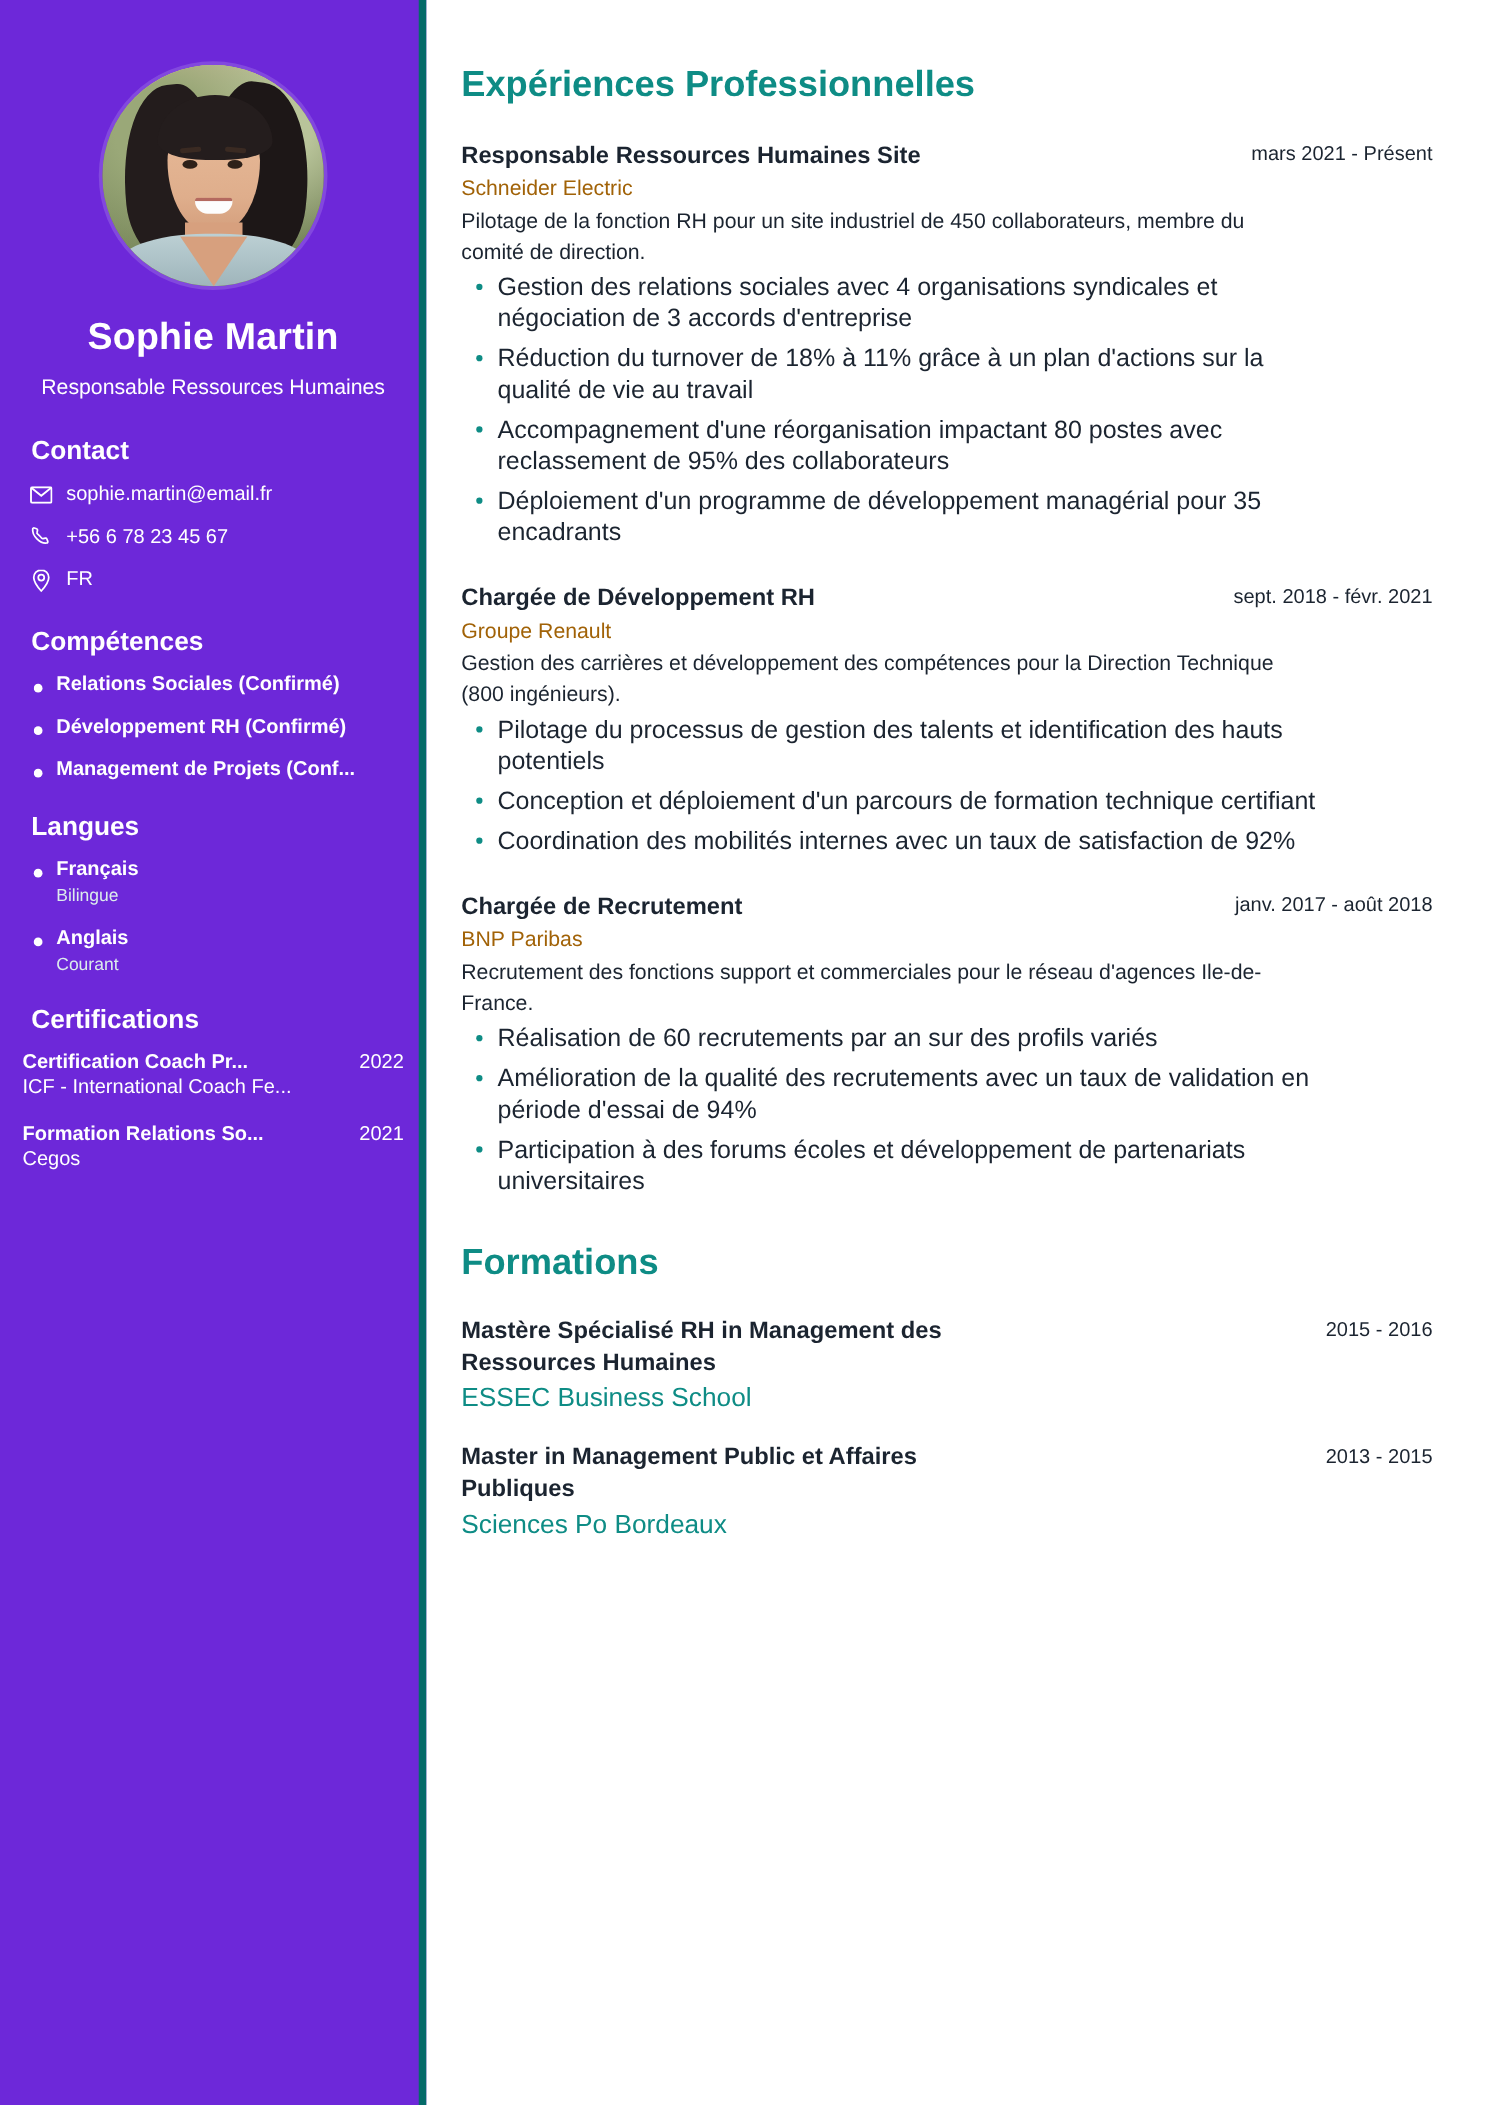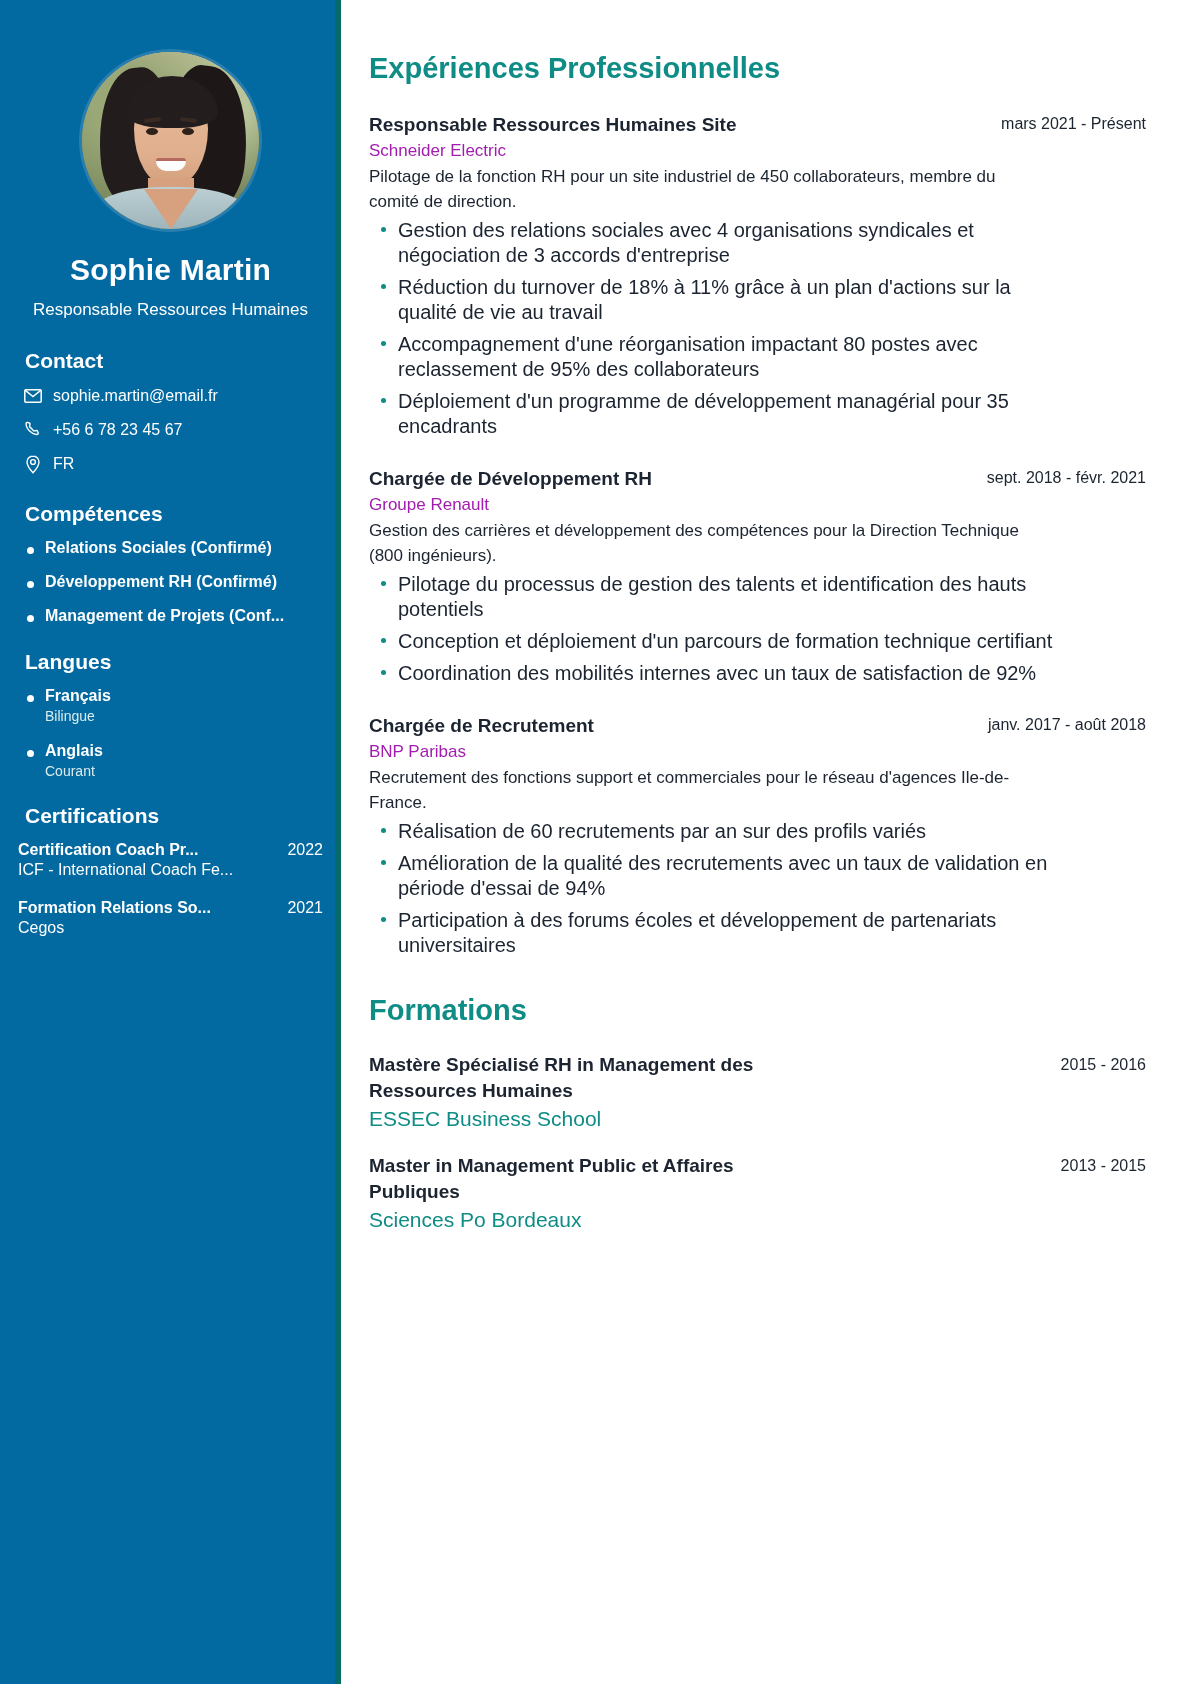--- a/index.html
+++ b/index.html
@@ -17,21 +17,21 @@
     height: 1684px;
     background: #ffffff;
     display: flex;
     overflow: hidden;
   }
 
   
   .sidebar {
     width: 341px;
     min-width: 341px;
-    background: #0369a1;
+    background: #6d28d9;
     color: #ffffff;
     padding: 0 18px 20px 18px;
     position: relative;
   }
   .sidebar-accent {
     position: absolute;
     top: 0; right: 0;
     width: 6px; height: 100%;
     background: #046B69;
   }
@@ -245,21 +245,21 @@
     text-align: center;
   }
   .entry-date {
     font-size: 16px;
     white-space: nowrap;
     padding-top: 3px;
     color: #1b2430;
   }
   .entry-org {
     font-size: 17px;
-    color: #a21caf;
+    color: #a16207;
     margin-top: 4px;
   }
   .entry-desc {
     font-size: 17px;
     line-height: 25px;
     margin-top: 3px;
     max-width: 660px;
   }
   .bullets { margin-top: 4px; }
   .bullet {

